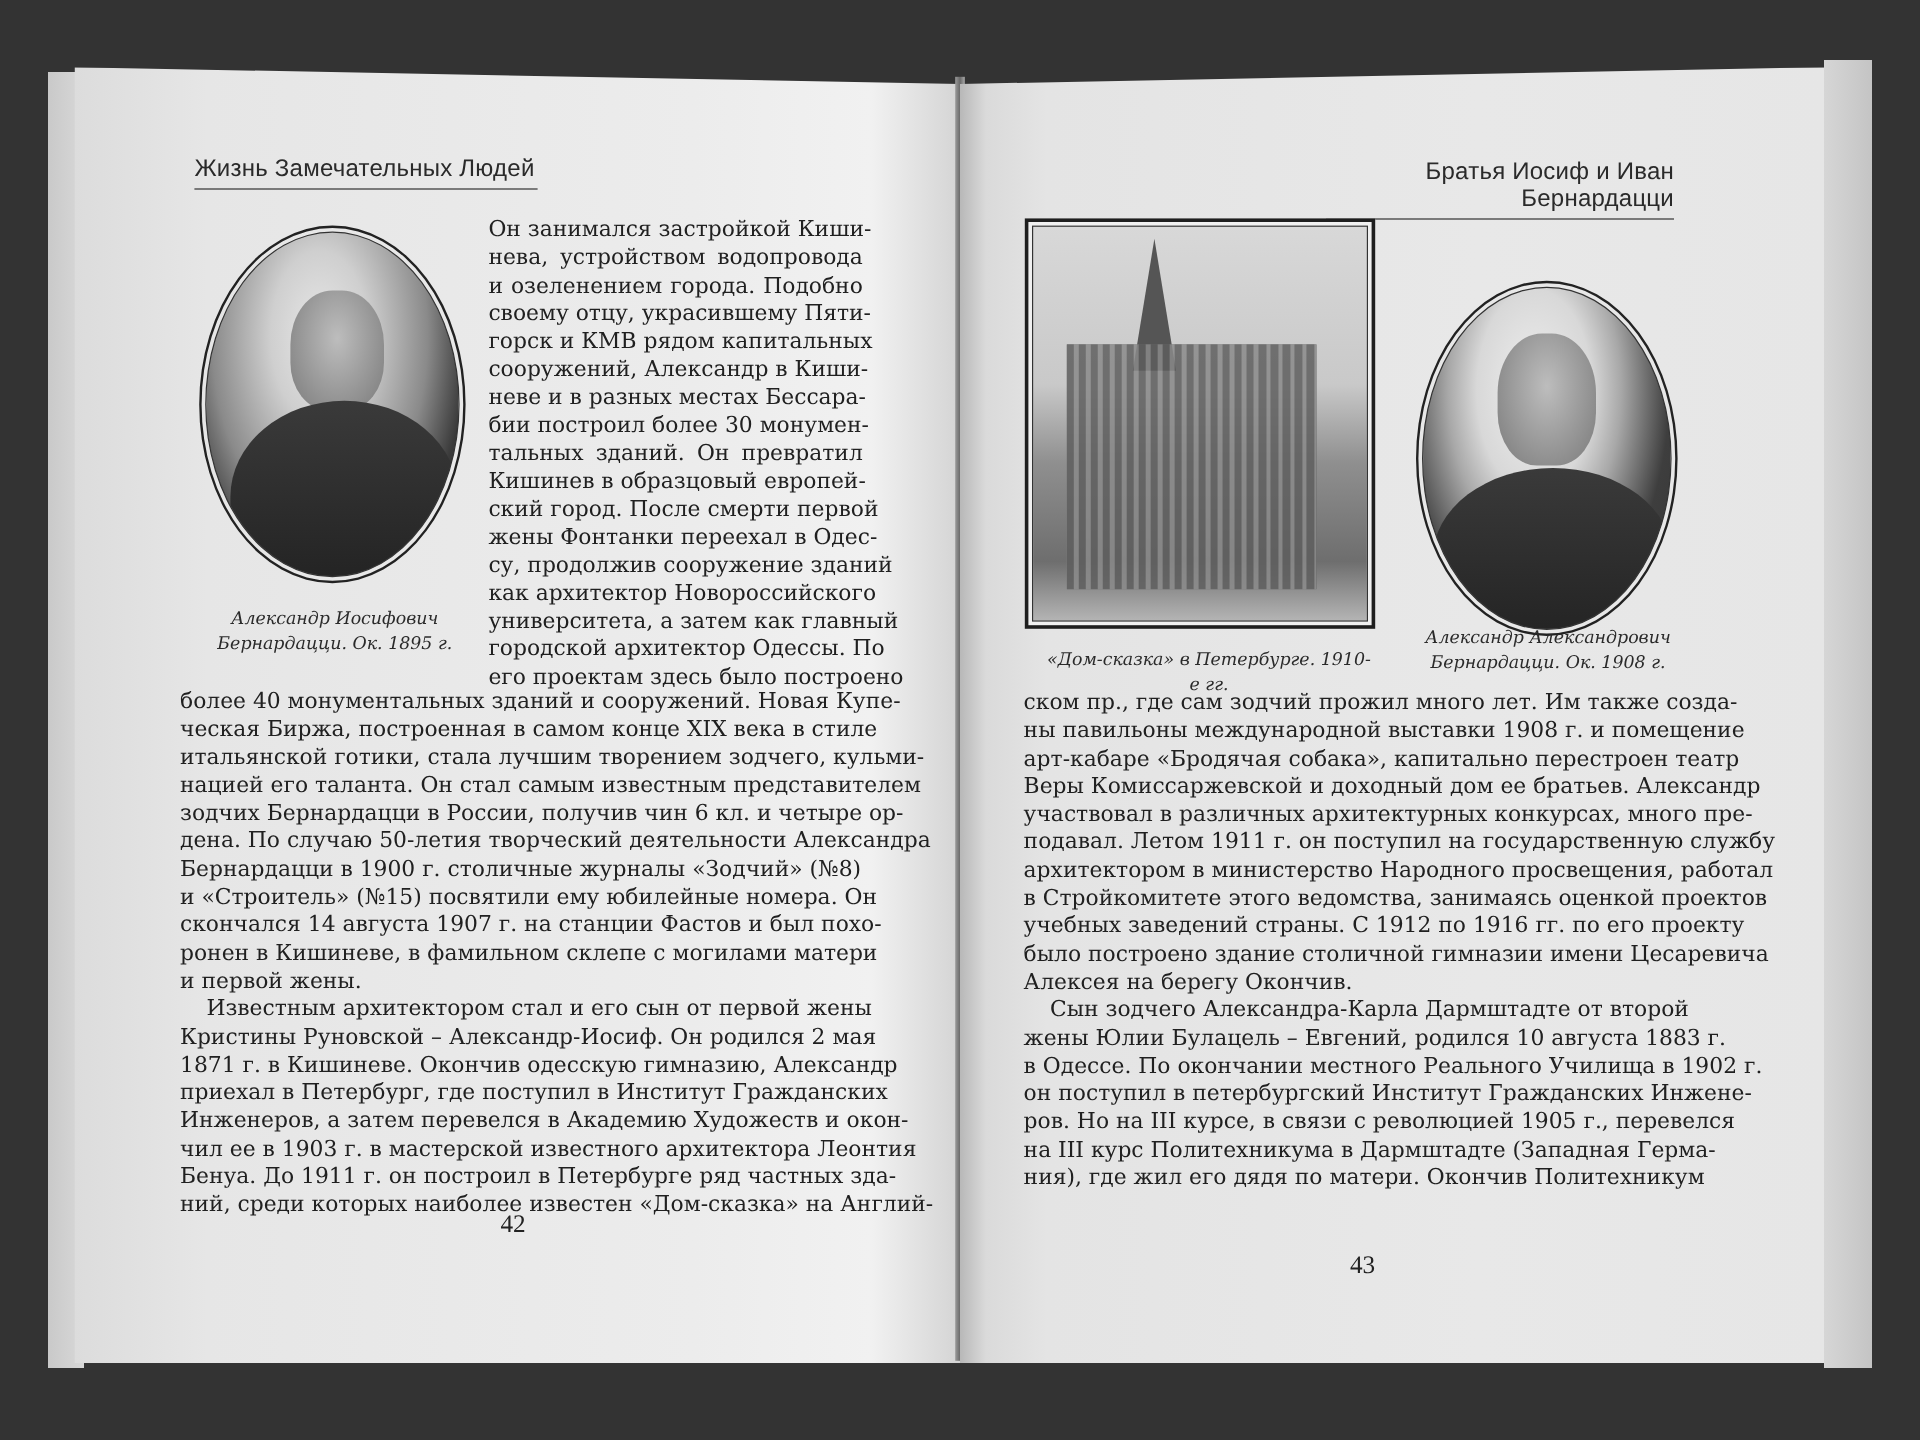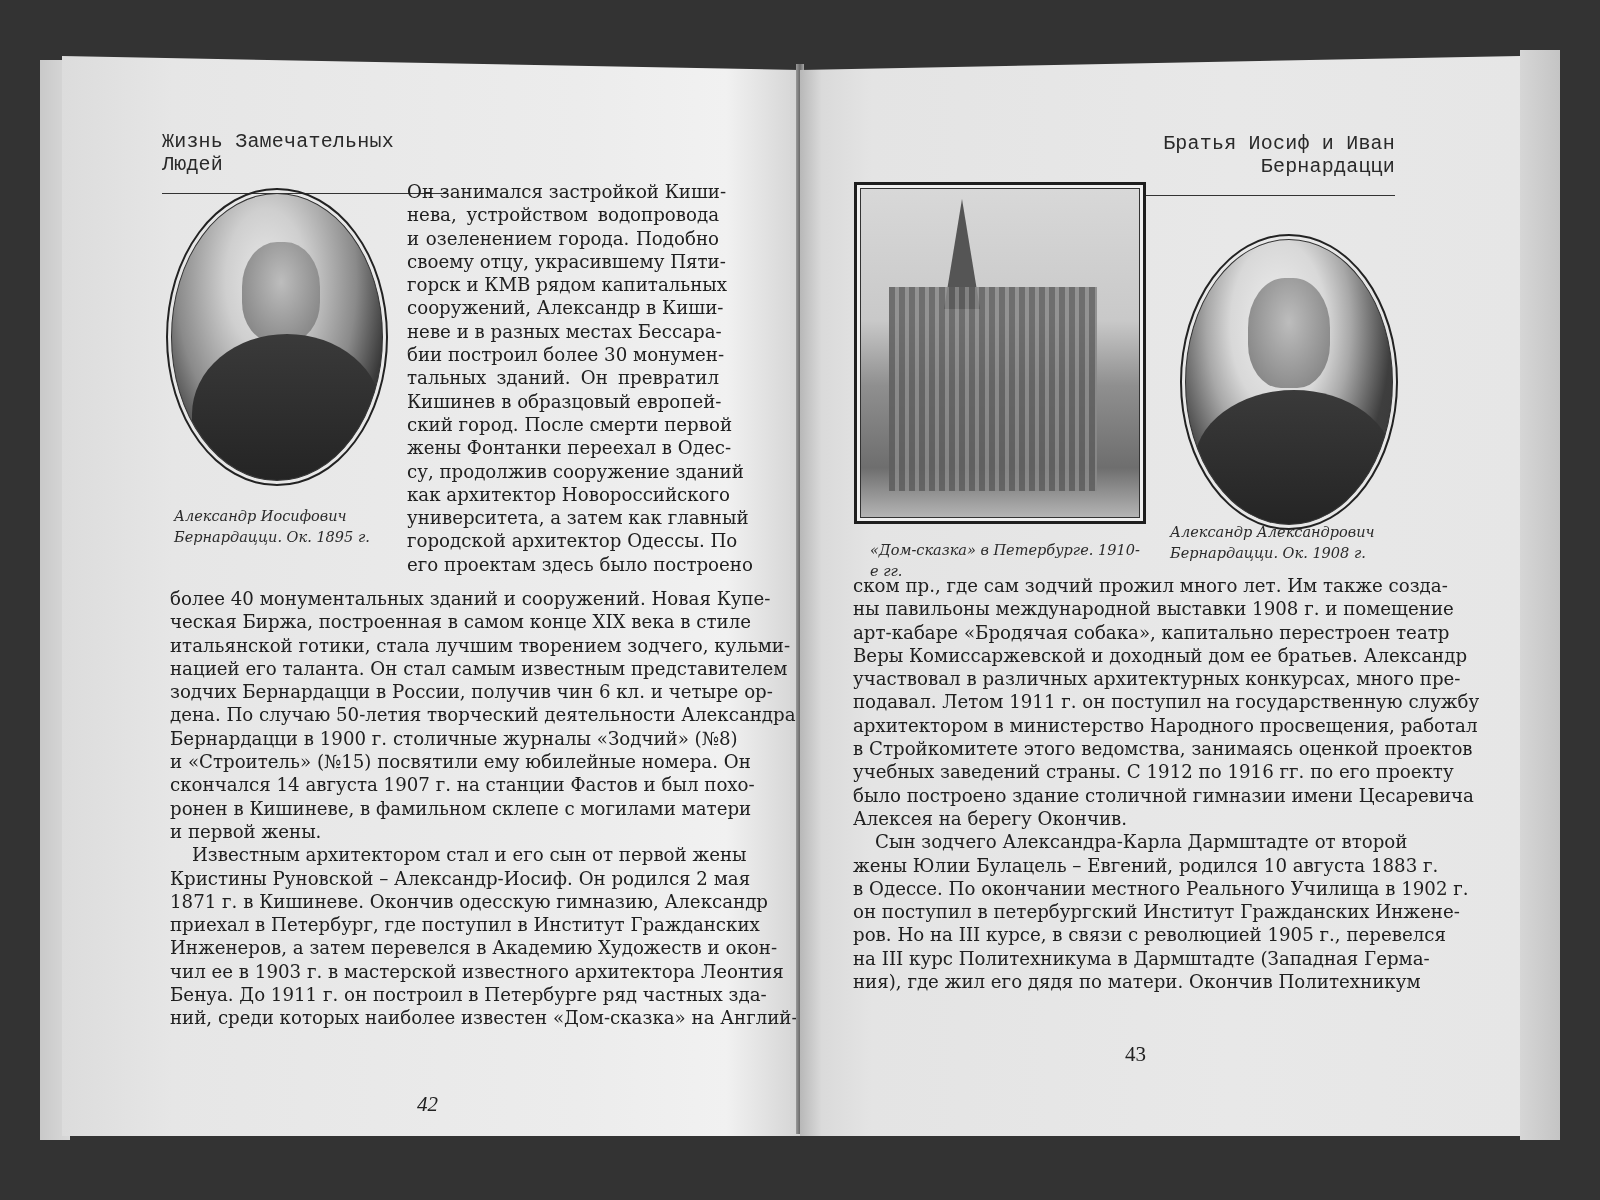--- a/index.html
+++ b/index.html
@@ -50,24 +50,24 @@
       clip-path: polygon(0 14px, 100% 0, 100% 100%, 0 100%);
     }
     .gutter {
       position: absolute;
       left: 796px; top: 64px;
       width: 8px; height: 1070px;
       background: linear-gradient(90deg, #9a9a9a, #6a6a6a, #a8a8a8);
     }
     .running-head {
       position: absolute;
-      font-family: Liberation Mono, monospace;
+      font-family: Liberation Sans, sans-serif;
       font-size: 20px;
       color: #2a2a2a;
-      padding-bottom: 17px;
+      padding-bottom: 4px;
       border-bottom: 1.5px solid #333;
       letter-spacing: 0.2px;
     }
     .rh-left { left: 100px; top: 74px; width: 286px; }
     .rh-right { right: 125px; top: 76px; width: 290px; text-align: right; }
 
     .text-block {
       position: absolute;
       font-size: 18.2px;
       line-height: 23.3px;
@@ -77,21 +77,21 @@
     .text-block .line {
       display: block;
       text-align: justify;
       text-align-last: justify;
       white-space: nowrap;
     }
     .text-block .line.last { text-align-last: left; }
     .indent { padding-left: 22px; }
 
     .lt-narrow { left: 345px; top: 124px; width: 312px; }
-    .lt-wide { left: 108px; top: 517px; width: 557px; margin-top: 14px; }
+    .lt-wide { left: 88px; top: 517px; width: 557px; }
     .rt-wide { left: 53px; top: 518px; width: 545px; }
 
     .oval-frame {
       position: absolute;
       border-radius: 50%;
       border: 2px solid #222;
       padding: 3px;
       box-sizing: border-box;
     }
     .oval-inner {
@@ -153,32 +153,33 @@
       border-right: 18px solid transparent;
       border-bottom: 110px solid #555;
     }
     .caption {
       position: absolute;
       font-family: "DejaVu Serif", serif;
       font-style: italic;
       font-size: 14.5px;
       line-height: 21px;
       color: #2a2a2a;
+      text-align: center;
     }
     .cap-left { left: 112px; top: 450px; width: 210px; }
     .cap-building { left: 70px; top: 484px; width: 275px; }
     .cap-right { left: 370px; top: 466px; width: 240px; }
 
     .page-number {
       position: absolute;
       font-family: "Liberation Serif", serif;
       font-size: 21px;
       color: #222;
     }
-    .pn-left { left: 355px; top: 1036px; font-style: italic; }
+    .pn-left { left: 355px; top: 952px; }
     .pn-right { left: 325px; top: 986px; }
   </style>
 </head>
 <body>
 
 <div class="stage">
   <div class="book-edge-left"></div>
   <div class="book-edge-right"></div>
 
   <div class="page page-left">

